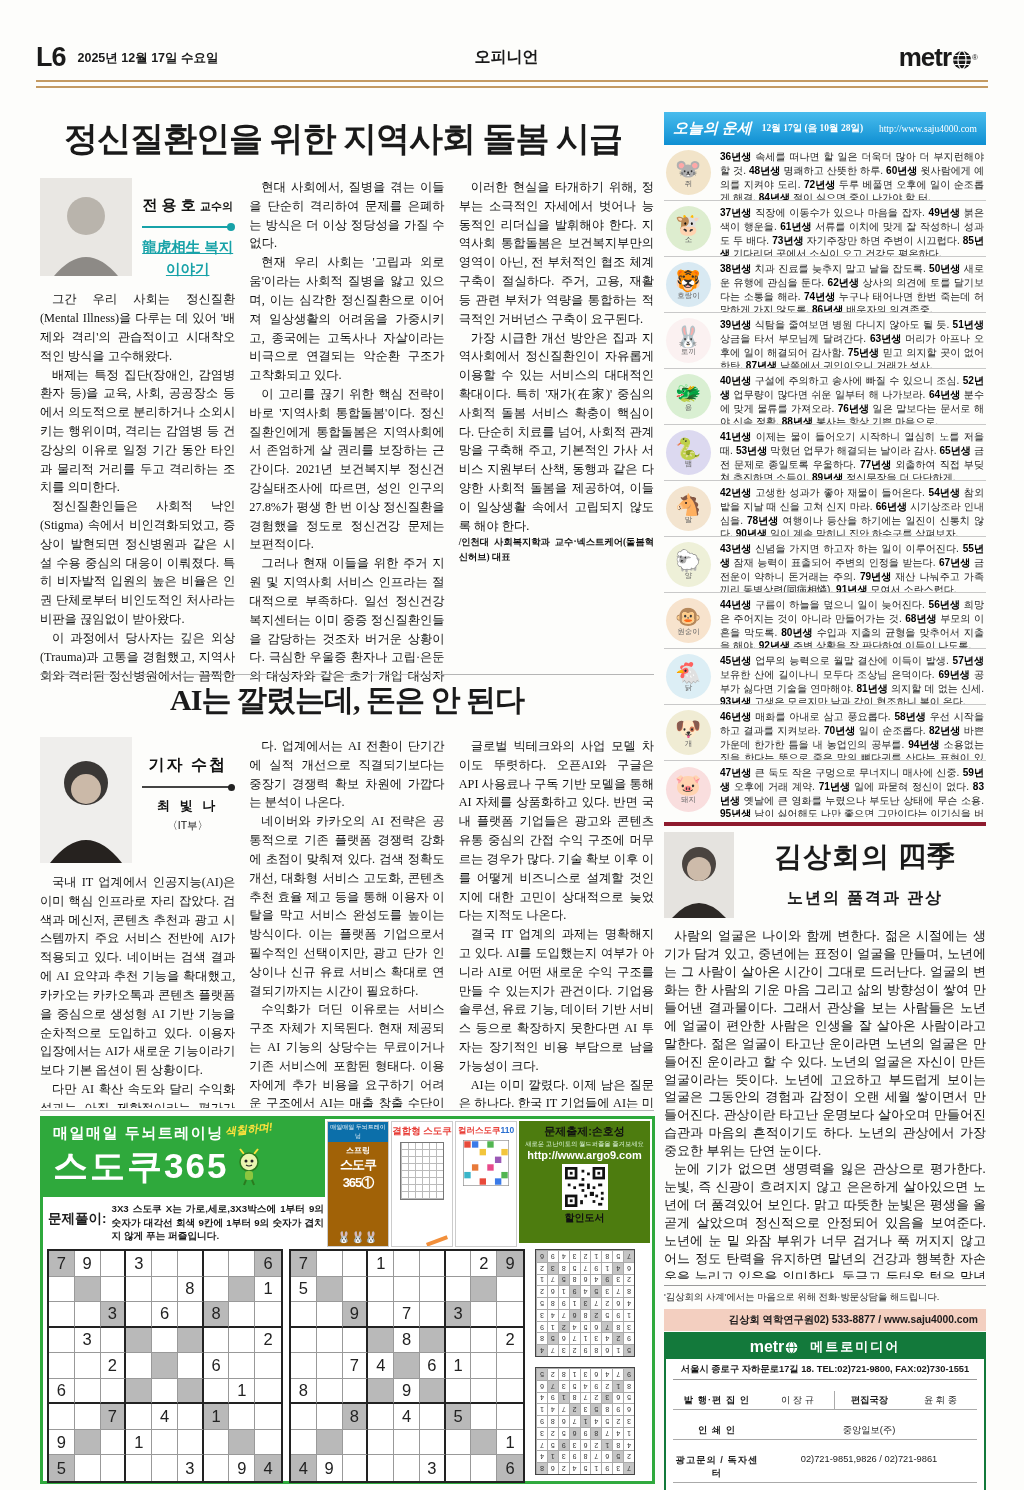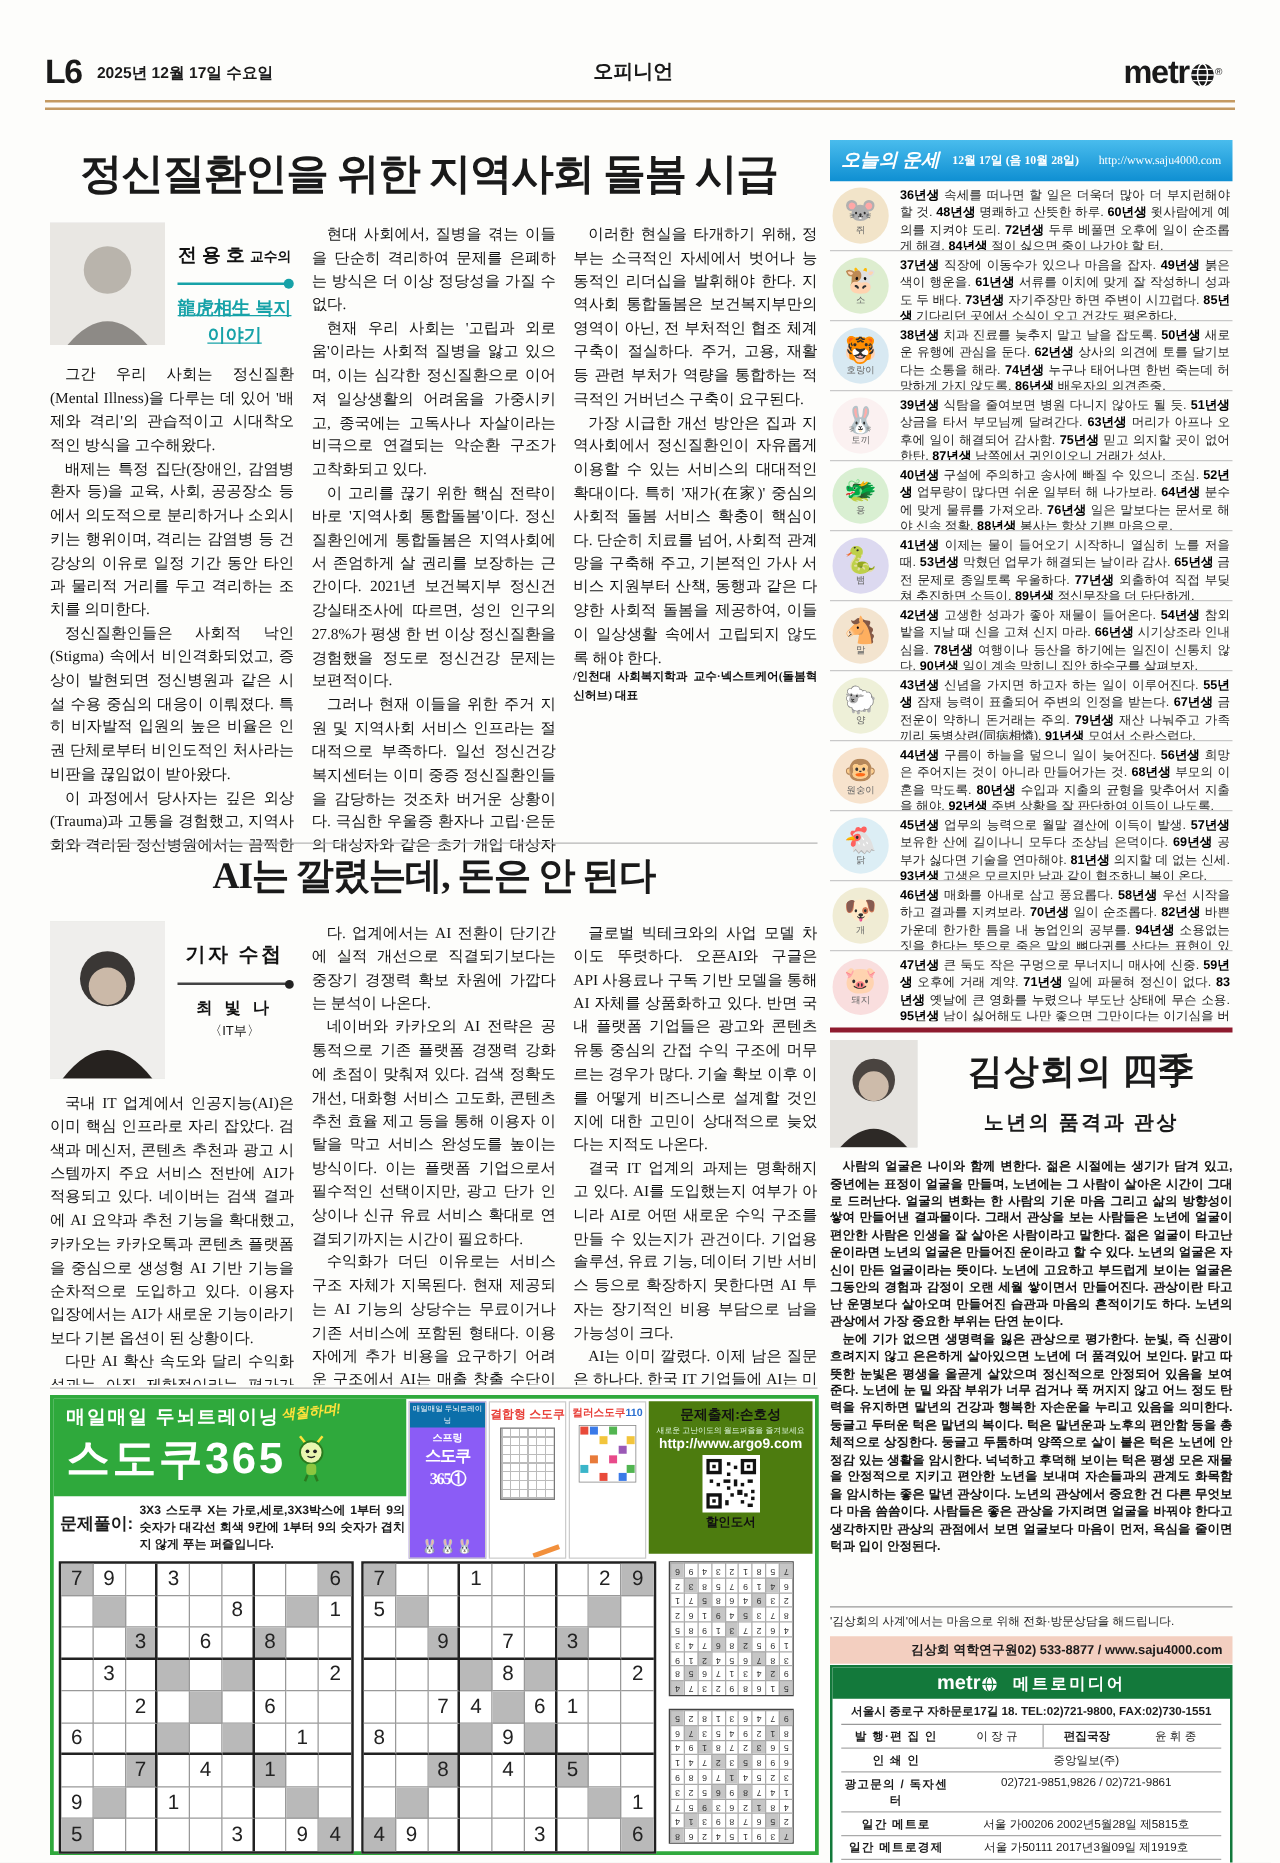--- a/index.html
+++ b/index.html
@@ -62,51 +62,51 @@
 
   .rule-red { position:absolute; left:664px; top:822px; width:322px; height:4px; background:#8e1b2e; }
 
   
   .kim { position:absolute; left:664px; top:832px; width:322px; }
   .kim-head { display:flex; gap:10px; }
   .kim-photo { width:70px; height:86px; background:#dcdcda; flex:none; overflow:hidden; }
   .kim-titles { flex:1; text-align:center; padding-top:6px; }
   .kim-title { font-family:"Liberation Serif", serif; font-weight:800; font-size:28px; letter-spacing:1px; }
   .kim-sub { font-family:"Liberation Serif", serif; font-weight:700; font-size:16px; margin-top:12px; letter-spacing:2px; }
-  .kim-body { margin-top:9px; font-size:10px; line-height:1.38; text-align:justify; height:352px; overflow:hidden; color:#111;font-weight:bold; }
+  .kim-body { margin-top:9px; font-size:13px; line-height:1.38; text-align:justify; height:352px; overflow:hidden; color:#111; }
   .kim-body p { text-indent:10px; }
   .kim-notice { border-top:1px solid #999; margin-top:6px; padding-top:5px; font-size:9.4px; color:#222; }
   .kim-contact { margin-top:5px; background:#f3cfc0; padding:4px 8px; text-align:right; font-weight:800; font-size:10.3px; }
 
   
   .mbox { position:absolute; left:664px; top:1332px; width:322px; border:2px solid #13793b; background:#fff; }
   .mbox-head { background:#13793b; color:#fff; display:flex; justify-content:center; align-items:center; gap:12px; height:25px; }
   .mbox-logo { font-weight:800; font-size:16px; display:flex; align-items:center; }
   .mbox-brand { font-weight:800; font-size:13px; letter-spacing:2px; }
   .mbox-addr { text-align:center; font-size:9.3px; padding:4px 0 3px; border-bottom:1px solid #999; margin:0 7px; font-weight:700; }
-  .mrow { display:flex; border-bottom:1px solid #aaa; margin:0 7px; font-size:9.3px; }
+  .mrow { display:flex; border-bottom:1px solid #aaa; margin:11px 7px; font-size:9.3px; }
   .mrow > div { padding:2.5px 2px; text-align:center; }
   .mc-l { width:88px; font-weight:700; letter-spacing:1px; }
   .mc-v { flex:1; }
   .mc-l2 { width:70px; font-weight:700; border-left:1px solid #aaa; }
   .mbox-foot { text-align:center; font-size:9.3px; padding:4px 0; font-weight:700; }
 
   
   .ad { position:absolute; left:40px; top:1116px; width:615px; height:368px; border:3px solid #2fa93c; background:#fff; }
   .ad-banner { position:absolute; left:0; top:0; width:282px; height:78px; background:#2fa93c; color:#fff; padding:5px 10px; }
   .ad-banner-top { font-size:15px; font-weight:800; letter-spacing:1.5px; }
   .ad-script { position:absolute; right:52px; top:3px; color:#ffe23c; font-style:italic; font-weight:700; font-size:11px; transform:rotate(-6deg); }
   .ad-title-row { display:flex; align-items:center; gap:6px; }
   .ad-title { font-size:35px; font-weight:800; letter-spacing:2px; }
   .ad-help { position:absolute; left:5px; top:83px; width:276px; display:flex; gap:5px; }
   .ad-help-label { font-size:13.5px; font-weight:800; flex:none; padding-top:8px; }
   .ad-help-text { font-size:9.7px; line-height:1.4; text-align:justify; font-weight:600; }
   .covers { position:absolute; left:284px; top:2px; width:190px; height:126px; display:flex; gap:2px; }
   .cover { flex:1; overflow:hidden; position:relative; border:1px solid #ccc; }
-  .cover1 { background:#8b5cf6; color:#fff; text-align:center;font-family:Liberation Serif, serif; }
+  .cover1 { background:#a16207; color:#fff; text-align:center; }
   .cover1 .c1a { font-size:6px; background:#0c6faa; padding:1px 0; }
   .cover1 .c1b { font-size:8px; font-weight:700; margin-top:3px; }
   .cover1 .c1c { font-size:13px; font-weight:800; letter-spacing:-1px; }
   .cover1 .bunnies { position:absolute; bottom:2px; left:0; right:0; font-size:11px; }
   .cover2 { background:#fff; text-align:center; }
   .cover2 .c2t { font-size:9.5px; font-weight:800; color:#e8403a; margin-top:3px; }
   .cover2 .gridpic { width:44px; height:58px; margin:4px auto 0; border:1.5px solid #777;
       background-image:repeating-linear-gradient(0deg,#bbb 0 1px,transparent 1px 7px),repeating-linear-gradient(90deg,#bbb 0 1px,transparent 1px 7px); }
   .cover2 .pencil { position:absolute; bottom:3px; right:4px; width:22px; height:4px; background:#f2903c; transform:rotate(-20deg); }
   .cover3 { background:#fff; text-align:center; }

